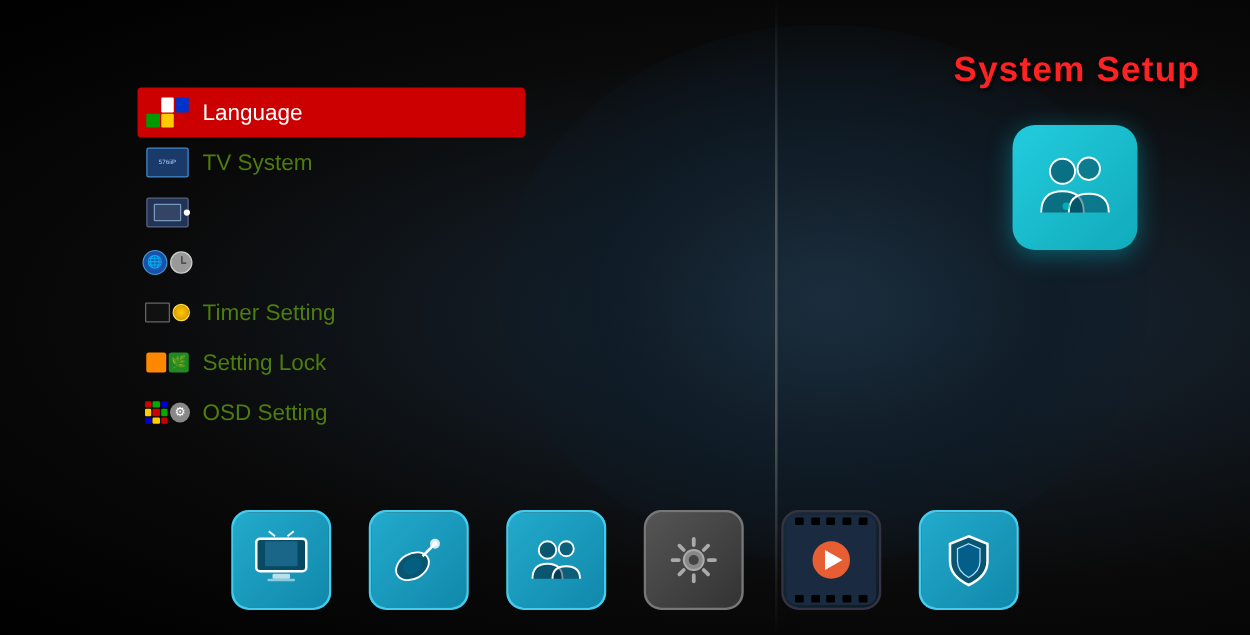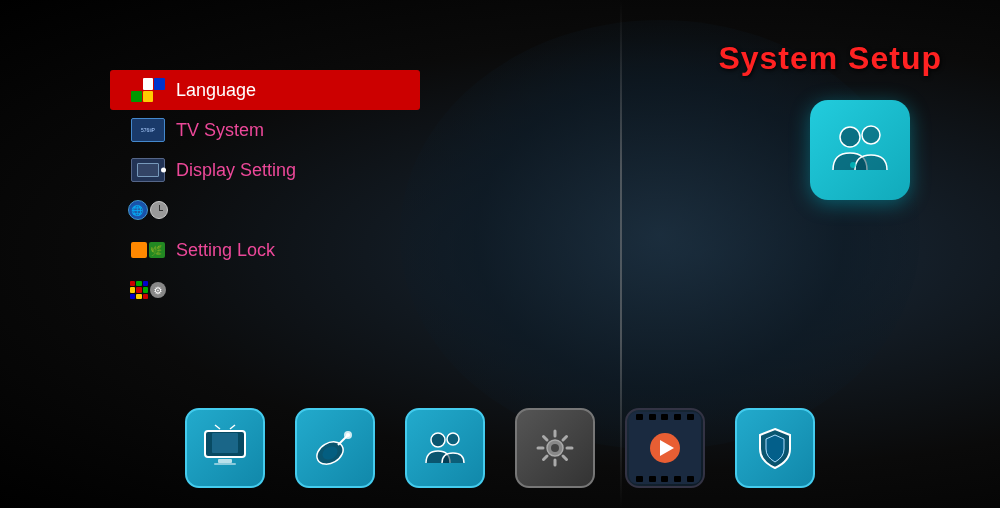--- a/index.html
+++ b/index.html
@@ -40,43 +40,43 @@
       width: 2px;
       height: 100%;
       background: linear-gradient(to bottom, transparent, #888, #888, transparent);
       opacity: 0.5;
     }
 
     
     .title {
       position: absolute;
       top: 40px;
-      right: 58px;
-      font-size: 32px;
+      right: 40px;
+      font-size: 28px;
       font-weight: bold;
       color: #ff2222;
       text-shadow: 1px 1px 4px #000;
       letter-spacing: 1px;
     }
 
     
     .menu {
       position: absolute;
       top: 70px;
       left: 110px;
       display: flex;
       flex-direction: column;
       gap: 0px;
     }
 
     .menu-item {
       display: flex;
       align-items: center;
       gap: 10px;
-      padding: 6px 14px 6px 20px;
+      padding: 6px 14px 6px 6px;
       cursor: pointer;
       min-width: 310px;
       border-radius: 2px;
     }
 
     .menu-item.selected {
       background: #cc0000;
       border-radius: 3px;
     }
 
@@ -84,21 +84,21 @@
       width: 36px;
       height: 28px;
       display: flex;
       align-items: center;
       justify-content: center;
       flex-shrink: 0;
     }
 
     .menu-item .label {
       font-size: 18px;
-      color: #ec4899;
+      color: #4d7c0f;
       font-weight: 400;
       white-space: nowrap;
     }
 
     .menu-item.selected .label {
       color: #fff;
       font-weight: 500;
     }
 
     
@@ -466,32 +466,40 @@
   </div>
 
   <div class="menu-item">
     <div class="icon-box">
       <div class="icon-display">
         <div class="icon-display-inner">
           <div class="icon-display-dot"></div>
         </div>
       </div>
     </div>
-    <span class="label">Display Setting</span>
   </div>
 
   <div class="menu-item">
     <div class="icon-box">
       <div class="icon-time">
         <div class="icon-globe">🌐</div>
         <div class="icon-clock"></div>
       </div>
     </div>
   </div>
 
+  <div class="menu-item">
+    <div class="icon-box">
+      <div class="icon-timer">
+        <div class="icon-screen-dark"></div>
+        <div class="icon-yellow-dot"></div>
+      </div>
+    </div>
+    <span class="label">Timer Setting</span>
+  </div>
 
   <div class="menu-item">
     <div class="icon-box">
       <div class="icon-parental">
         <div class="icon-orange-sq"></div>
         <div class="icon-green-sq">🌿</div>
       </div>
     </div>
     <span class="label">Setting Lock</span>
   </div>
@@ -506,20 +514,21 @@
           <div class="grid-cell" style="background:#ffcc00;"></div>
           <div class="grid-cell" style="background:#cc0000;"></div>
           <div class="grid-cell" style="background:#00aa00;"></div>
           <div class="grid-cell" style="background:#0000cc;"></div>
           <div class="grid-cell" style="background:#ffcc00;"></div>
           <div class="grid-cell" style="background:#cc0000;"></div>
         </div>
         <div class="icon-gear-sm">⚙</div>
       </div>
     </div>
+    <span class="label">OSD Setting</span>
   </div>
 
 </div>
 
 <div class="dock">
 
   <div class="dock-item dock-tv">
     <svg class="dock-icon-svg" viewBox="0 0 50 50" fill="none" xmlns="http://www.w3.org/2000/svg">
       <rect x="5" y="8" width="40" height="26" rx="3" fill="rgba(0,40,60,0.7)" stroke="#fff" stroke-width="2"></rect>
       <rect x="12" y="10" width="26" height="20" rx="1" fill="#1a6688"></rect>

